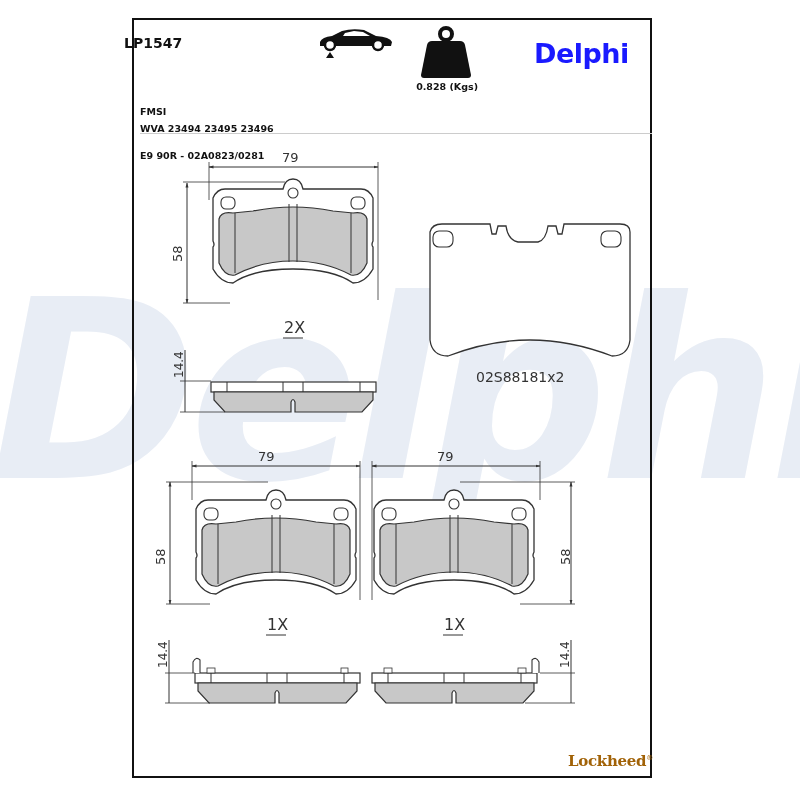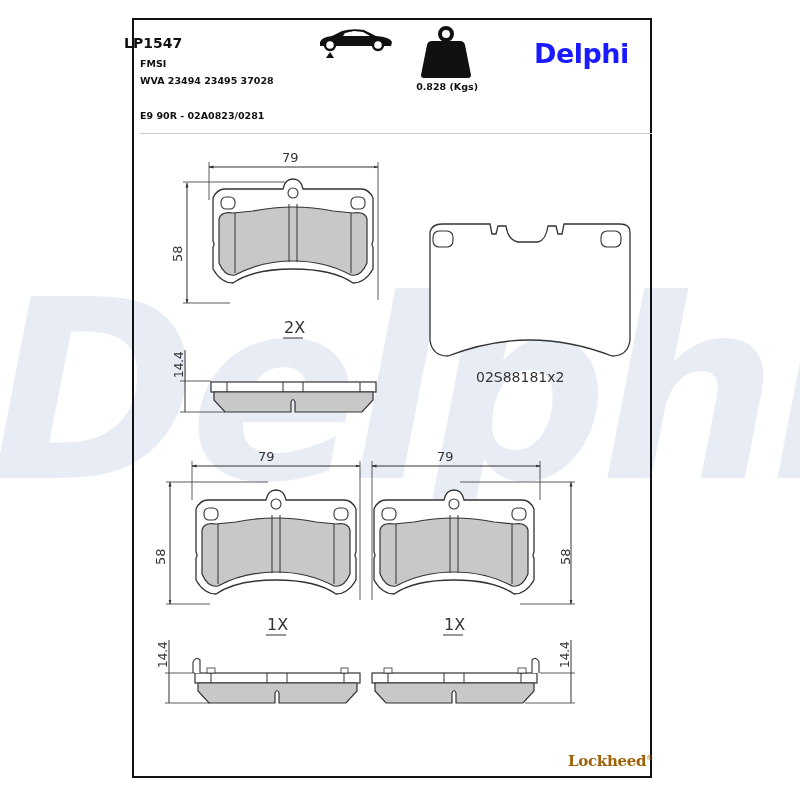--- a/index.html
+++ b/index.html
@@ -1,41 +1,41 @@
 <!DOCTYPE html>
 <html><head>
 <meta charset="utf-8">
 <style>
   html, body { margin:0; padding:0; background:#ffffff; }
   body { width:800px; height:800px; position:relative; overflow:hidden; font-family:"DejaVu Sans", sans-serif; }
   .watermark { position:absolute; left:0; top:0; width:800px; height:800px; pointer-events:none; }
   .frame { position:absolute; left:132px; top:18px; width:520px; height:760px; border:2px solid #111; box-sizing:border-box; }
   .hdr-title { position:absolute; left:124px; top:35px; font-weight:bold; font-size:14px; color:#111; }
-  .hdr-line { position:absolute; left:140px; font-weight:bold; font-size:9.5px; color:#111; }
+  .hdr-line { position:absolute; left:140px; font-weight:bold; font-size:9.5px; color:#111;margin-top:48px; }
   .weight-label { position:absolute; left:412px; top:81px; width:66px; text-align:right; font-weight:bold; font-size:9.5px; color:#111; }
   .brand { position:absolute; left:534px; top:38px; font-family:"DejaVu Sans", sans-serif; font-weight:bold; font-size:27px; color:#1a1aff; letter-spacing:-0.5px; }
   .sep { position:absolute; left:140px; top:133px; width:512px; height:1px; background:#ccc; }
   .lockheed { position:absolute; left:568px; top:752px; font-family:"DejaVu Serif", serif; font-weight:bold; font-size:15px; color:#a16207; letter-spacing:-0.3px; }
   .lockheed sup { font-size:7px; font-weight:normal; }
   svg text { font-family:"DejaVu Sans", sans-serif; }
   .drawing { position:absolute; left:0; top:0; }
 </style>
 </head>
 <body>
 
 <svg class="watermark" viewBox="0 0 800 800">
   <text x="-10" y="478" font-size="250" font-weight="bold" fill="#e8edf5" font-style="italic" letter-spacing="-8">Delphi</text>
 </svg>
 
 <div class="frame"></div>
 
 <div class="hdr-title">LP1547</div>
 <div class="hdr-line" style="top:58px">FMSI</div>
-<div class="hdr-line" style="top:75px">WVA 23494 23495 37028</div>
-<div class="hdr-line" style="top:110px">E9 90R - 02A0823/0281</div>
+<div class="hdr-line" style="top:75px">WVA 23494 23495 23496</div>
+<div class="hdr-line" style="top:102px">E9 90R - 02A0823/0281</div>
 
 <svg style="position:absolute;left:318px;top:28px" width="76" height="30" viewBox="0 0 76 30">
   <path d="M2 14 Q4 9 14 8 L24 3 Q34 0 46 2 L58 8 Q72 9 74 14 L73 18 L2 18 Z" fill="#111"></path>
   <path d="M27 5 L36 3 L45 4 L52 8 L25 8 Z" fill="#fff"></path>
   <circle cx="12" cy="17" r="5" fill="#fff" stroke="#111" stroke-width="2.5"></circle>
   <circle cx="60" cy="17" r="5" fill="#fff" stroke="#111" stroke-width="2.5"></circle>
   <path d="M8 30 L12 24 L16 30 Z" fill="#111"></path>
 </svg>
 
 <svg style="position:absolute;left:420px;top:25px" width="52" height="54" viewBox="0 0 52 54">

